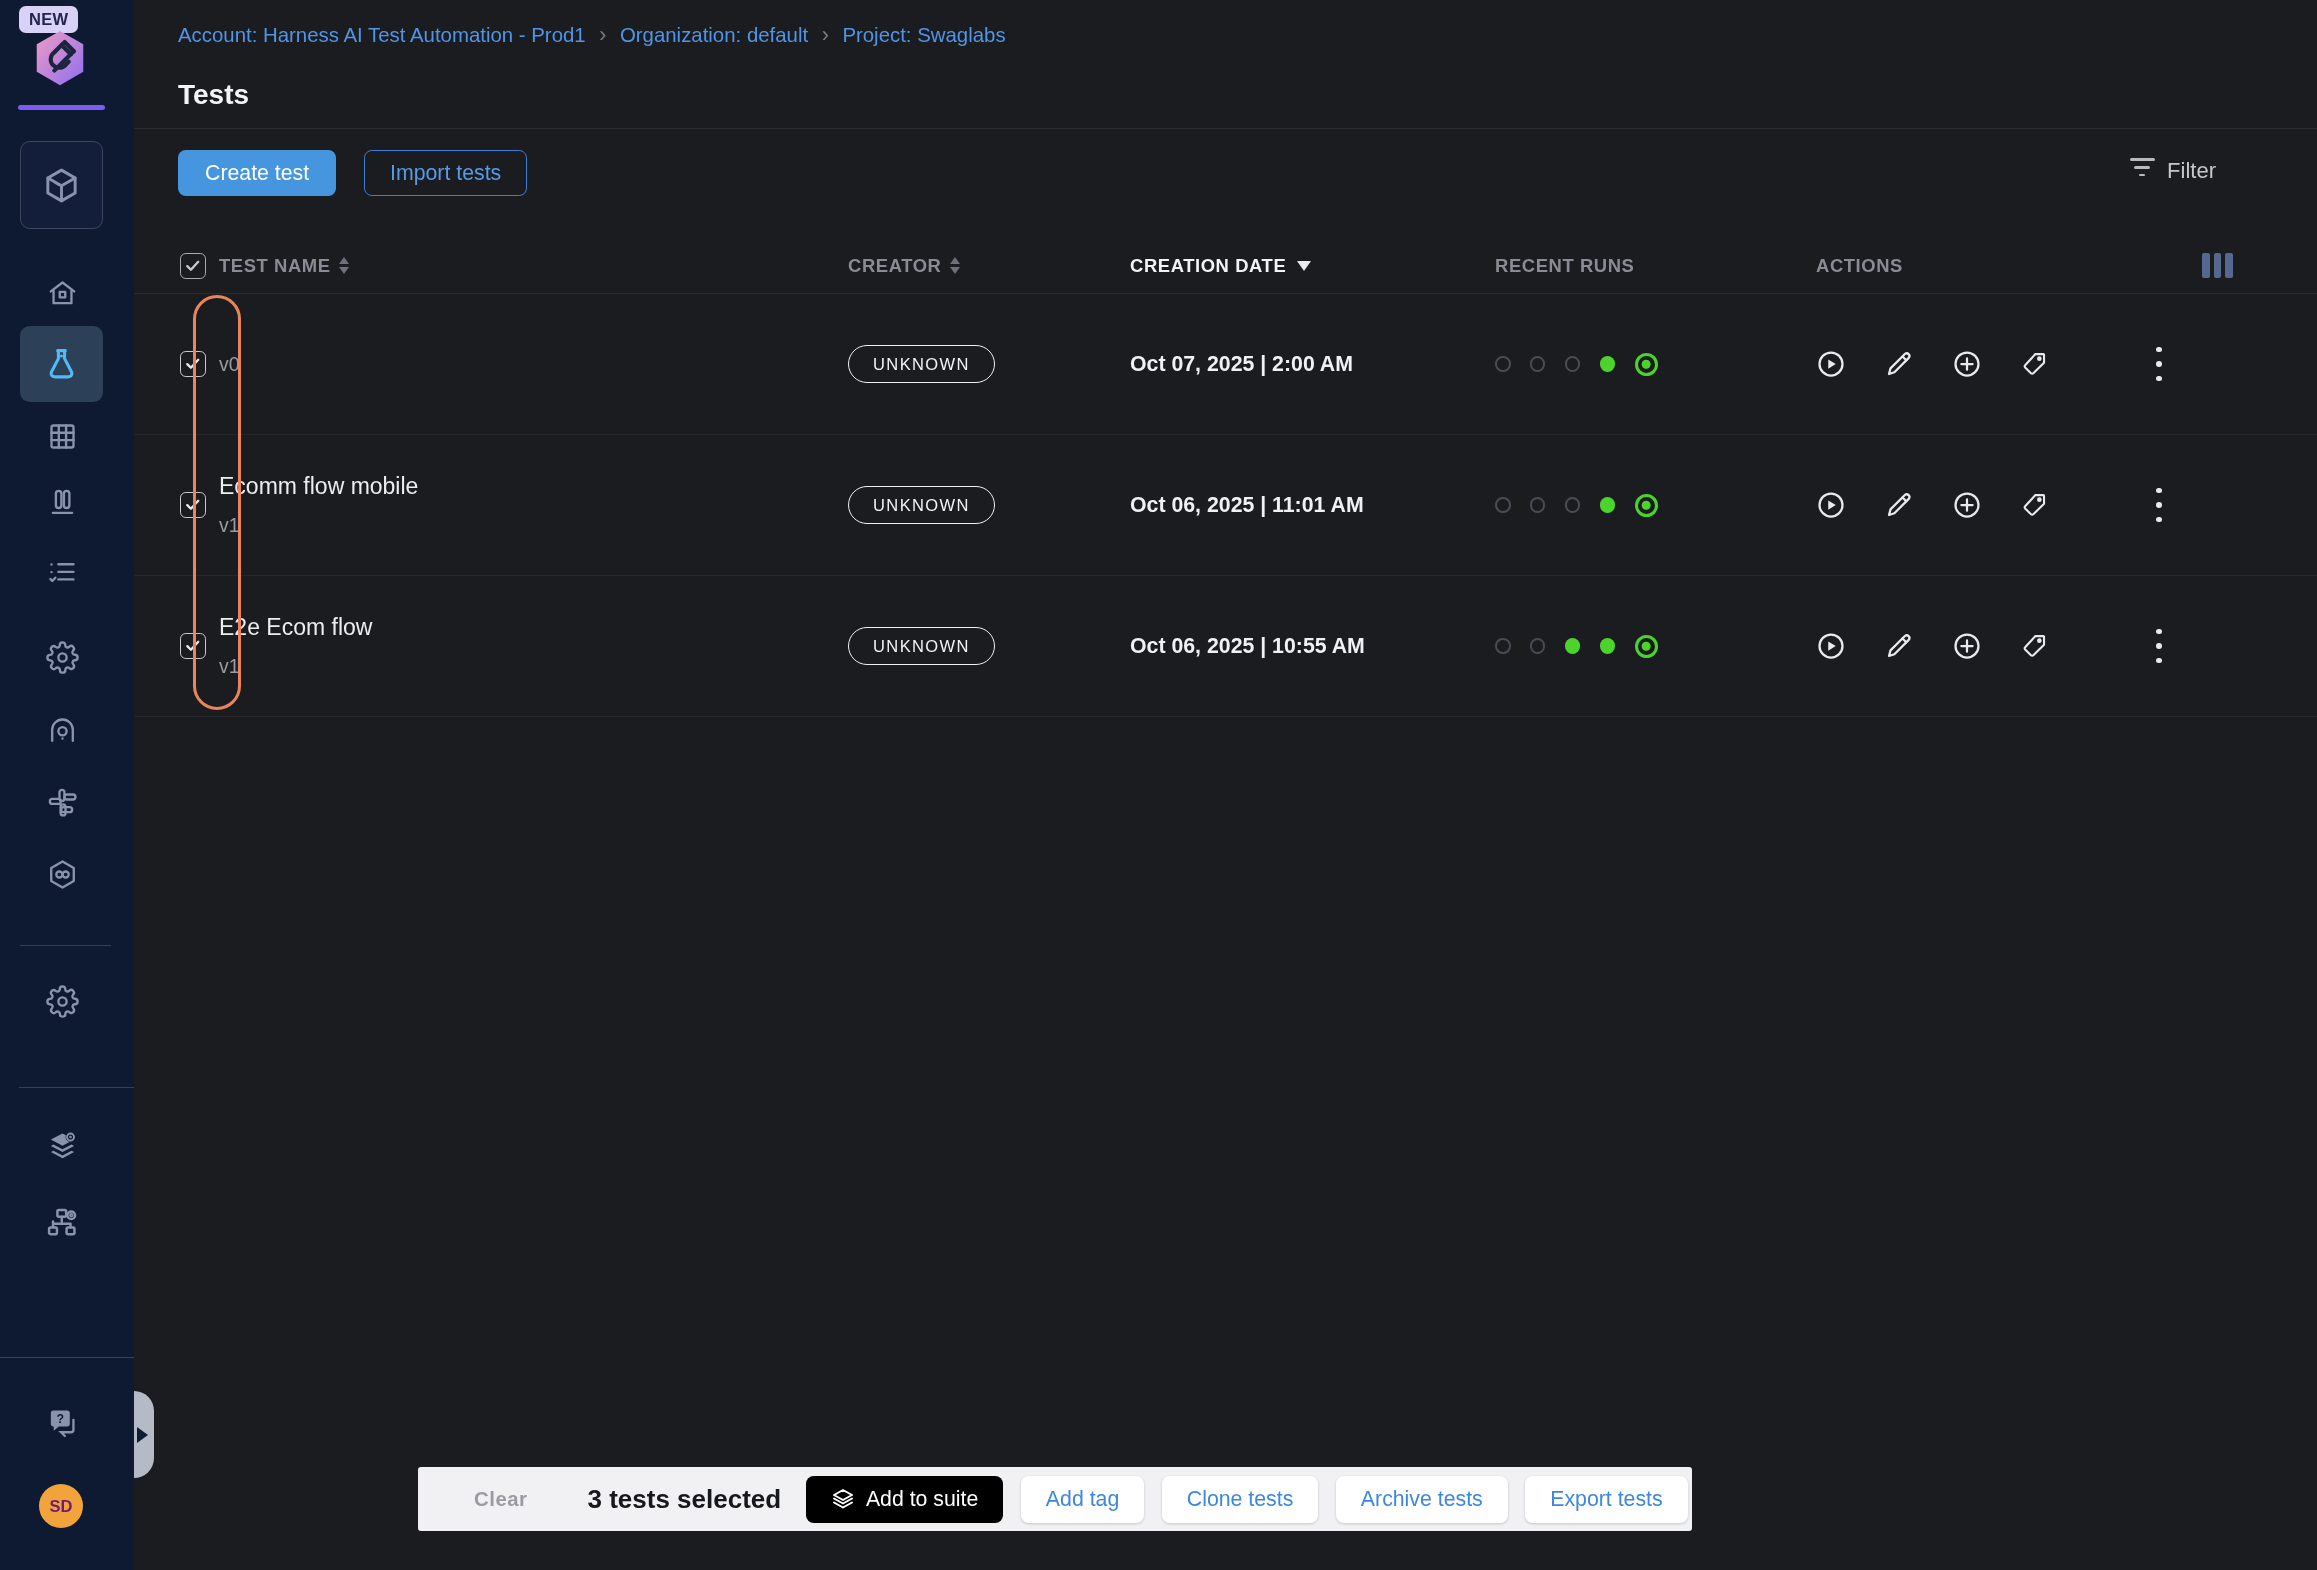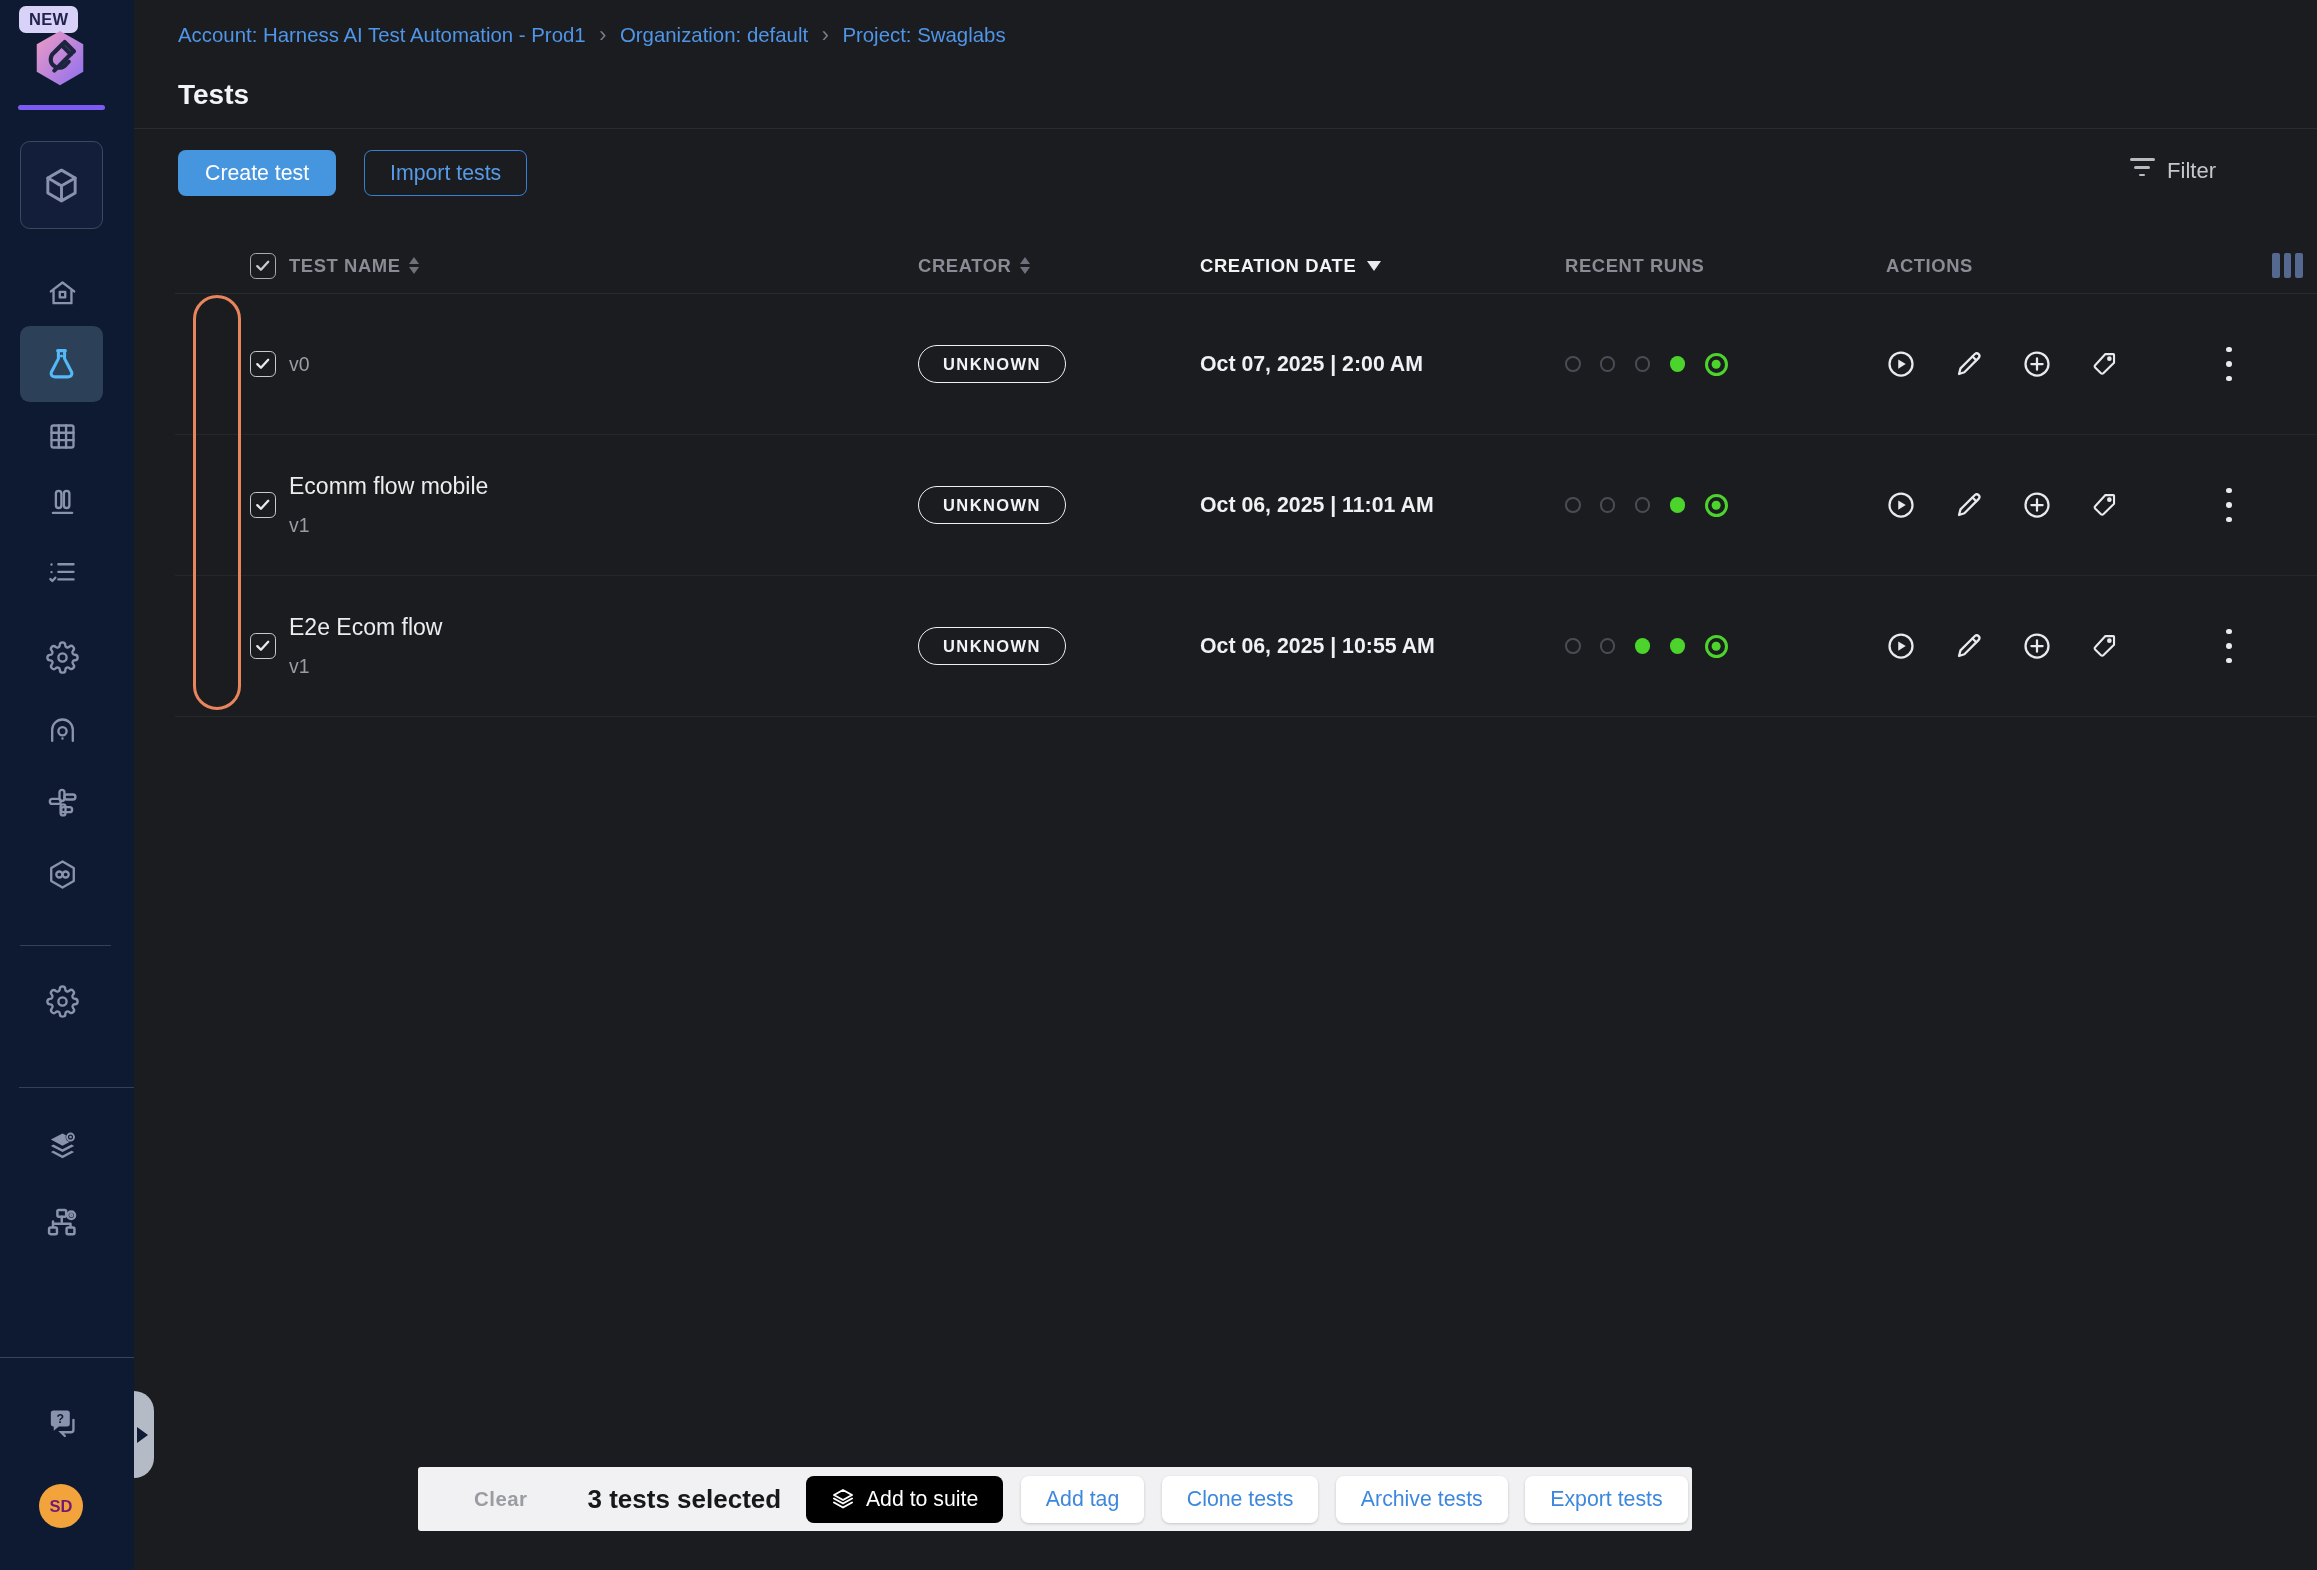--- a/index.html
+++ b/index.html
@@ -45,40 +45,40 @@
     border:none; border-radius:7.8px; color:#fff; font-size:21.3px; font-family:inherit; cursor:pointer; }
   .btn-import { position:absolute; left:230px; top:150px; height:46px; padding:0 25px; background:transparent;
     border:1.5px solid #3a7fd5; border-radius:7.8px; color:#579ae6; font-size:21.3px; font-family:inherit; cursor:pointer; }
   .filter { position:absolute; right:101px; top:158px; display:flex; gap:12.6px;
     color:#c6c7cc; font-size:22px; cursor:pointer; }
   .filter-icon { display:flex; flex-direction:column; gap:4.9px; align-items:center; }
   .filter-icon span { height:2.9px; border-radius:1.9px; background:#b9bac0; display:block; }
 
   
   .table { position:absolute; left:0; top:238px; width:2183px; }
-  .t-grid { display:grid; grid-template-columns:39px 629px 282px 365px 321px 358px 1fr; padding-left:75px; align-items:center;margin-left:41px; }
+  .t-grid { display:grid; grid-template-columns:39px 629px 282px 365px 321px 358px 1fr; padding-left:46px; align-items:center; }
   .t-head { height:56px; border-bottom:1px solid #2a2b2f; color:#8a8c95; font-size:18.4px; font-weight:bold; letter-spacing:0.6px; }
   .t-head .hcell { display:flex; align-items:center; gap:8.7px; cursor:pointer; }
   .sorters { display:flex; flex-direction:column; gap:2.9px; }
   .tri-up { width:0; height:0; border-left:5.8px solid transparent; border-right:5.8px solid transparent; border-bottom:7.8px solid #6e707a; }
   .tri-dn { width:0; height:0; border-left:5.8px solid transparent; border-right:5.8px solid transparent; border-top:7.8px solid #6e707a; }
   .sorted { color:#f2f3f5; }
   .tri-sorted { width:0; height:0; border-left:7.8px solid transparent; border-right:7.8px solid transparent; border-top:10.7px solid #e9eaec; margin-left:1.9px; }
   .cols-icon { display:flex; gap:3.9px; margin-left:28px; cursor:pointer; }
   .cols-icon span { width:7.8px; height:25px; border-radius:1.9px; background:#55688f; display:block; }
 
   .t-row { height:141px; border-bottom:1px solid #26272b; }
   .checkbox { width:26px; height:26px; border:1.9px solid #c9cacd; border-radius:5.8px; background:transparent;
     display:flex; align-items:center; justify-content:center; cursor:pointer; }
   .t-head .checkbox { border-color:#a9abb2; }
   .name-cell { display:flex; flex-direction:column; gap:14.6px; }
   .test-name { font-size:23px; color:#eceded; cursor:pointer; }
   .test-version { font-size:19.4px; color:#9b9ca3; }
   .badge-unknown { display:inline-block; border:1.9px solid #eef0f2; border-radius:969px; padding:8.7px 24px;
-    font-size:16.5px; font-weight:bold; letter-spacing:1.4px; color:#f2f3f5; width:max-content; }
+    font-size:16.5px; font-weight:normal; letter-spacing:1.4px; color:#f2f3f5; width:max-content; }
   .date-cell { font-size:21.3px; font-weight:bold; color:#f0f1f3; }
   .runs-cell { display:flex; align-items:center; gap:19.4px; }
   .dot { width:15.5px; height:15.5px; border-radius:50%; cursor:pointer; }
   .dot.empty { border:2.4px solid #4a4c55; }
   .dot.filled { background:#4cd32c; }
   .dot.ring { width:23px; height:23px; border:3.9px solid #4cd32c; position:relative; }
   .dot.ring::after { content:""; position:absolute; left:50%; top:50%; transform:translate(-50%,-50%);
     width:8.7px; height:8.7px; border-radius:50%; background:#4cd32c; }
   .actions-cell { display:flex; align-items:center; gap:38px; }
   .act { cursor:pointer; }

